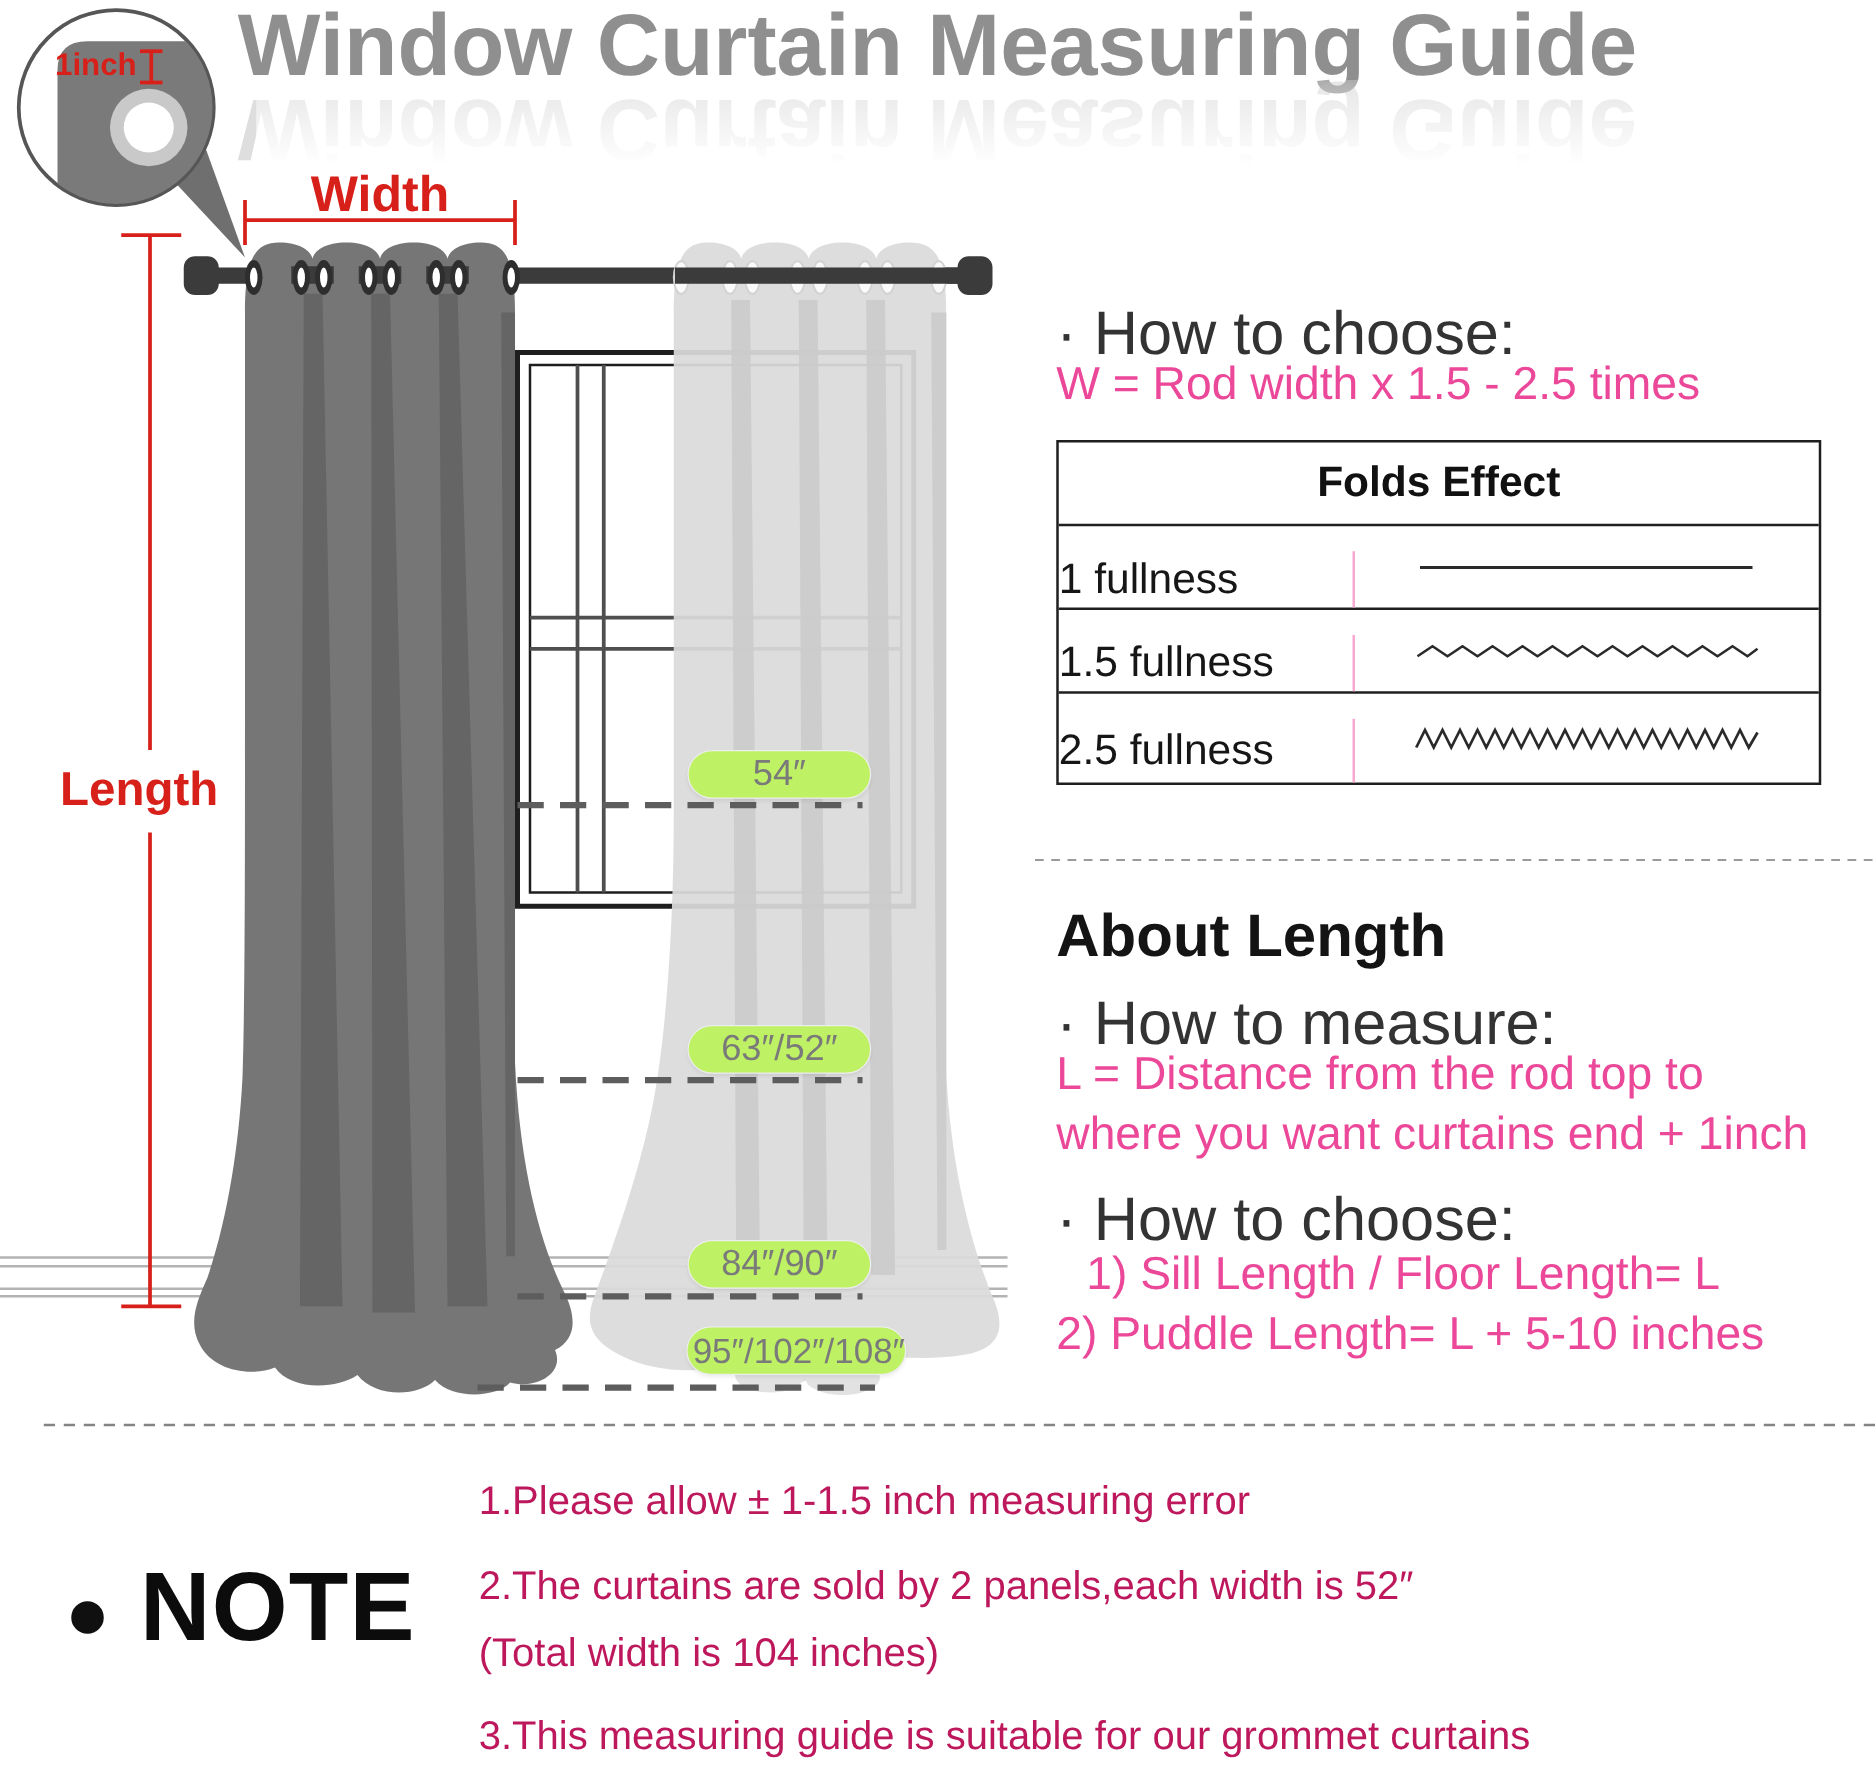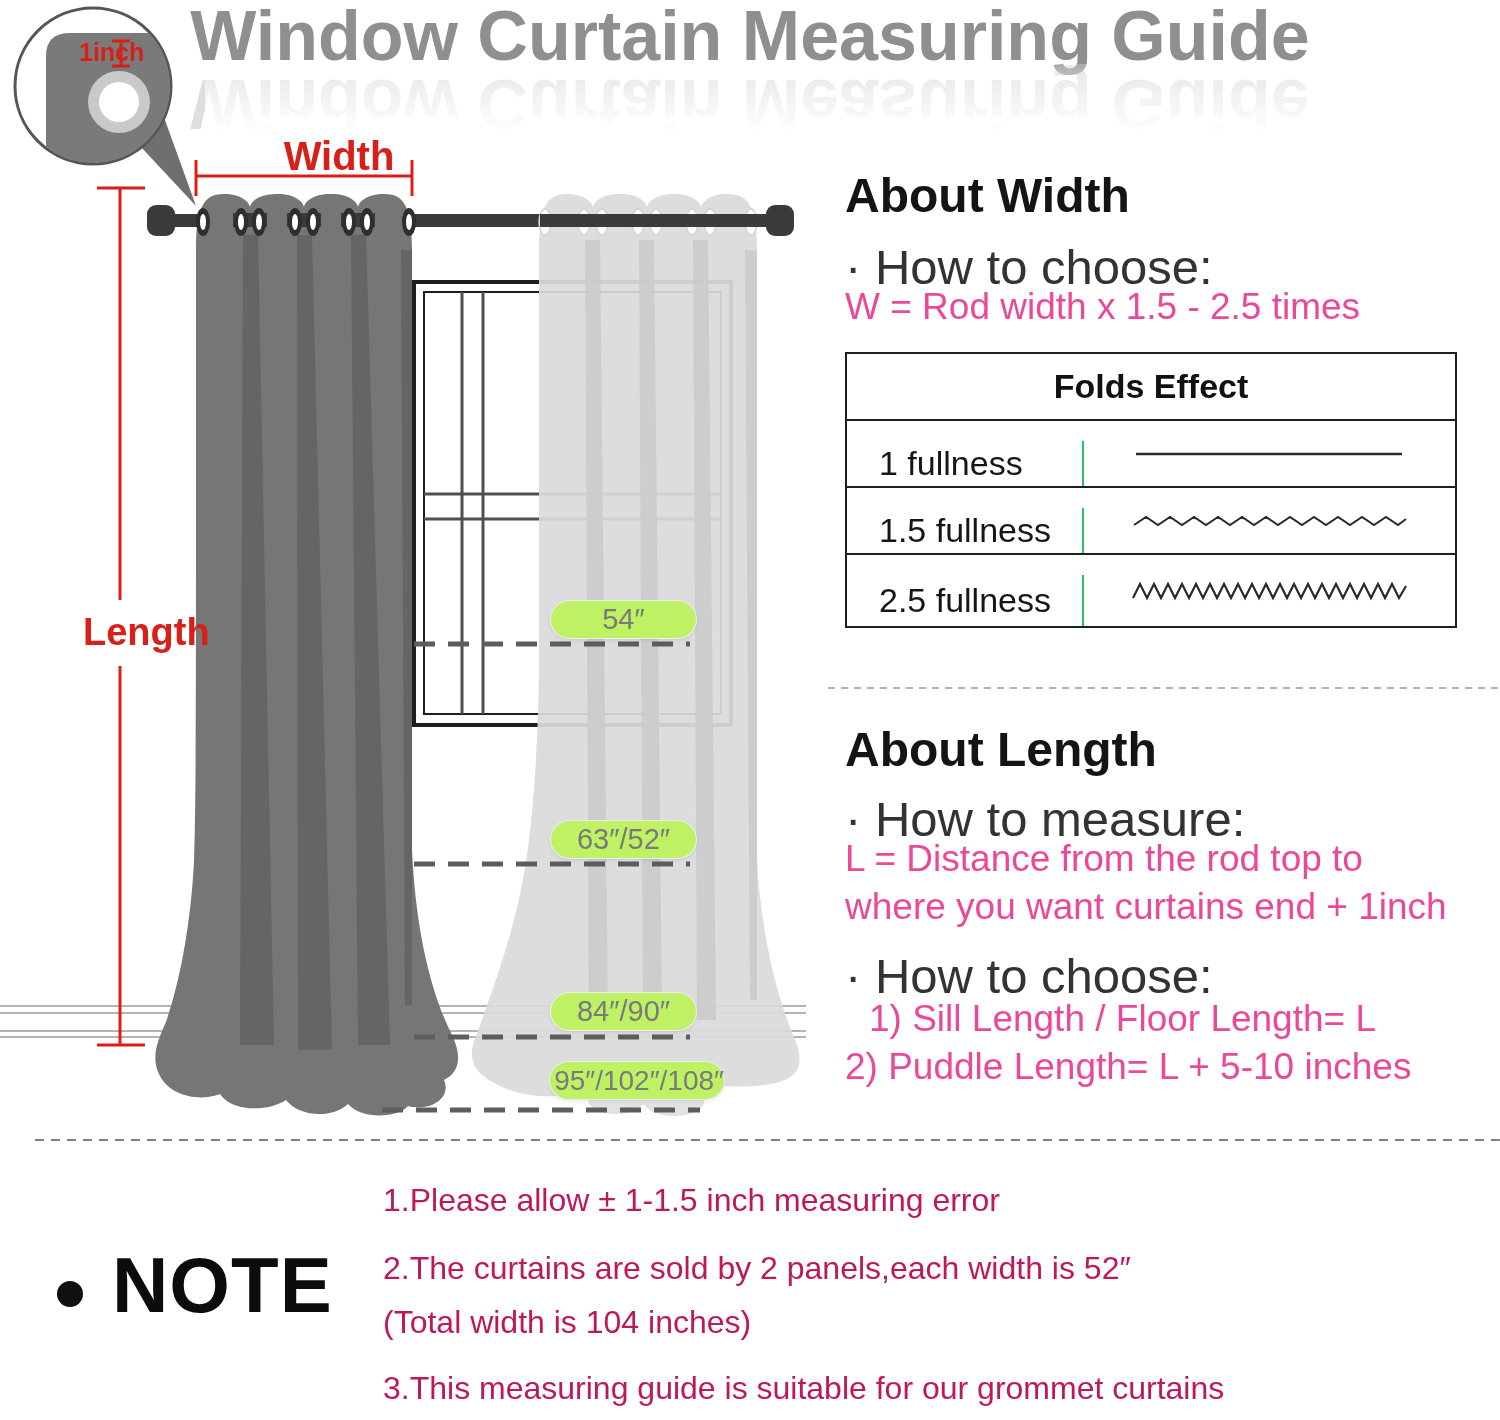--- a/index.html
+++ b/index.html
@@ -10,43 +10,43 @@
 
   
   .title{position:absolute;left:0;right:0;top:-4px;text-align:center;
          font-size:70px;font-weight:700;color:#8f8f8f;letter-spacing:0;}
   .title-reflection{position:absolute;left:0;right:0;top:64px;text-align:center;
          font-size:70px;font-weight:700;color:#9a9a9a;transform:scaleY(-1);opacity:.32;}
   .reflection-fade{position:absolute;left:205px;right:0;top:64px;height:84px;
          background:linear-gradient(to bottom, rgba(255,255,255,.25) 0%, #ffffff 82%);}
 
   
-  .red-lbl{color:#d8201a;font-weight:700;margin-left:35px;}
+  .red-lbl{color:#d8201a;font-weight:700;}
 
   
   .pill{position:absolute;background:#bef264;border-radius:19px;
         box-shadow:0 0 0 1px #ededed, 0 2px 4px rgba(0,0,0,.10);
         display:flex;align-items:center;justify-content:center;
         color:#7a7a7a;font-size:29px;}
 
   
   .h2{position:absolute;font-size:48px;font-weight:700;color:#141414;line-height:1;}
   .body-line{position:absolute;font-size:49px;font-weight:400;color:#333;line-height:1;}
   .formula{position:absolute;font-size:37px;font-weight:400;color:#ec4899;line-height:1;}
 
   
   .folds-table{position:absolute;left:845px;top:352px;width:612px;height:276px;
         border:2px solid #1f1f1f;box-sizing:border-box;display:grid;
         grid-template-rows:67px 67px 67px 1fr;}
   .folds-header{display:flex;align-items:center;justify-content:center;
         font-size:34px;font-weight:700;color:#111;border-bottom:2px solid #1f1f1f;}
   .folds-row{display:grid;grid-template-columns:237px 1fr;border-bottom:2px solid #1f1f1f;}
   .folds-row:last-child{border-bottom:none;}
-  .folds-label{display:flex;align-items:center;padding-left:32px;font-size:34px;color:#161616;
-        border-right:2px solid #22c55e;margin-top:20px;}
+  .folds-label{display:flex;align-items:center;font-size:34px;color:#161616;
+        border-right:2px solid #f9a8d4;margin-top:20px;}
   .folds-effect{display:flex;align-items:center;justify-content:center;}
 
   
   .note-bullet{position:absolute;left:57px;top:1281px;width:26px;height:26px;border-radius:50%;background:#101010;}
   .note-heading{position:absolute;left:112px;top:1246px;font-size:78px;font-weight:700;
         letter-spacing:1px;color:#0c0c0c;line-height:1;}
   .note-item{position:absolute;left:383px;font-size:32px;font-weight:400;color:#be185d;line-height:1;}
 </style>
 </head>
 <body>
@@ -226,21 +226,20 @@
   <div class="pill" style="left:551px;top:821px;width:145px;height:37px;">
     <span>63″/52″</span>
     </div>
   <div class="pill" style="left:551px;top:993px;width:145px;height:37px;">
     <span>84″/90″</span>
     </div>
   <div class="pill" style="left:550px;top:1062px;width:174px;height:37px;font-size:28px;justify-content:flex-end;">
     <span>95″/102″/108″</span>
     </div>
 
-  <div class="h2" style="left:845px;top:172px;">About Width</div>
   <div class="body-line" style="left:845px;top:243px;">· How to choose:</div>
   <div class="formula" style="left:845px;top:288px;">W = Rod width x 1.5 - 2.5 times</div>
 
   <div class="folds-table">
     <div class="folds-header">Folds Effect</div>
     <div class="folds-row">
       <div class="folds-label">1 fullness</div>
       <div class="folds-effect">
         <svg width="280" height="22">
           <line x1="6" y1="11" x2="272" y2="11" stroke="#2a2a2a" stroke-width="2.5"></line>

